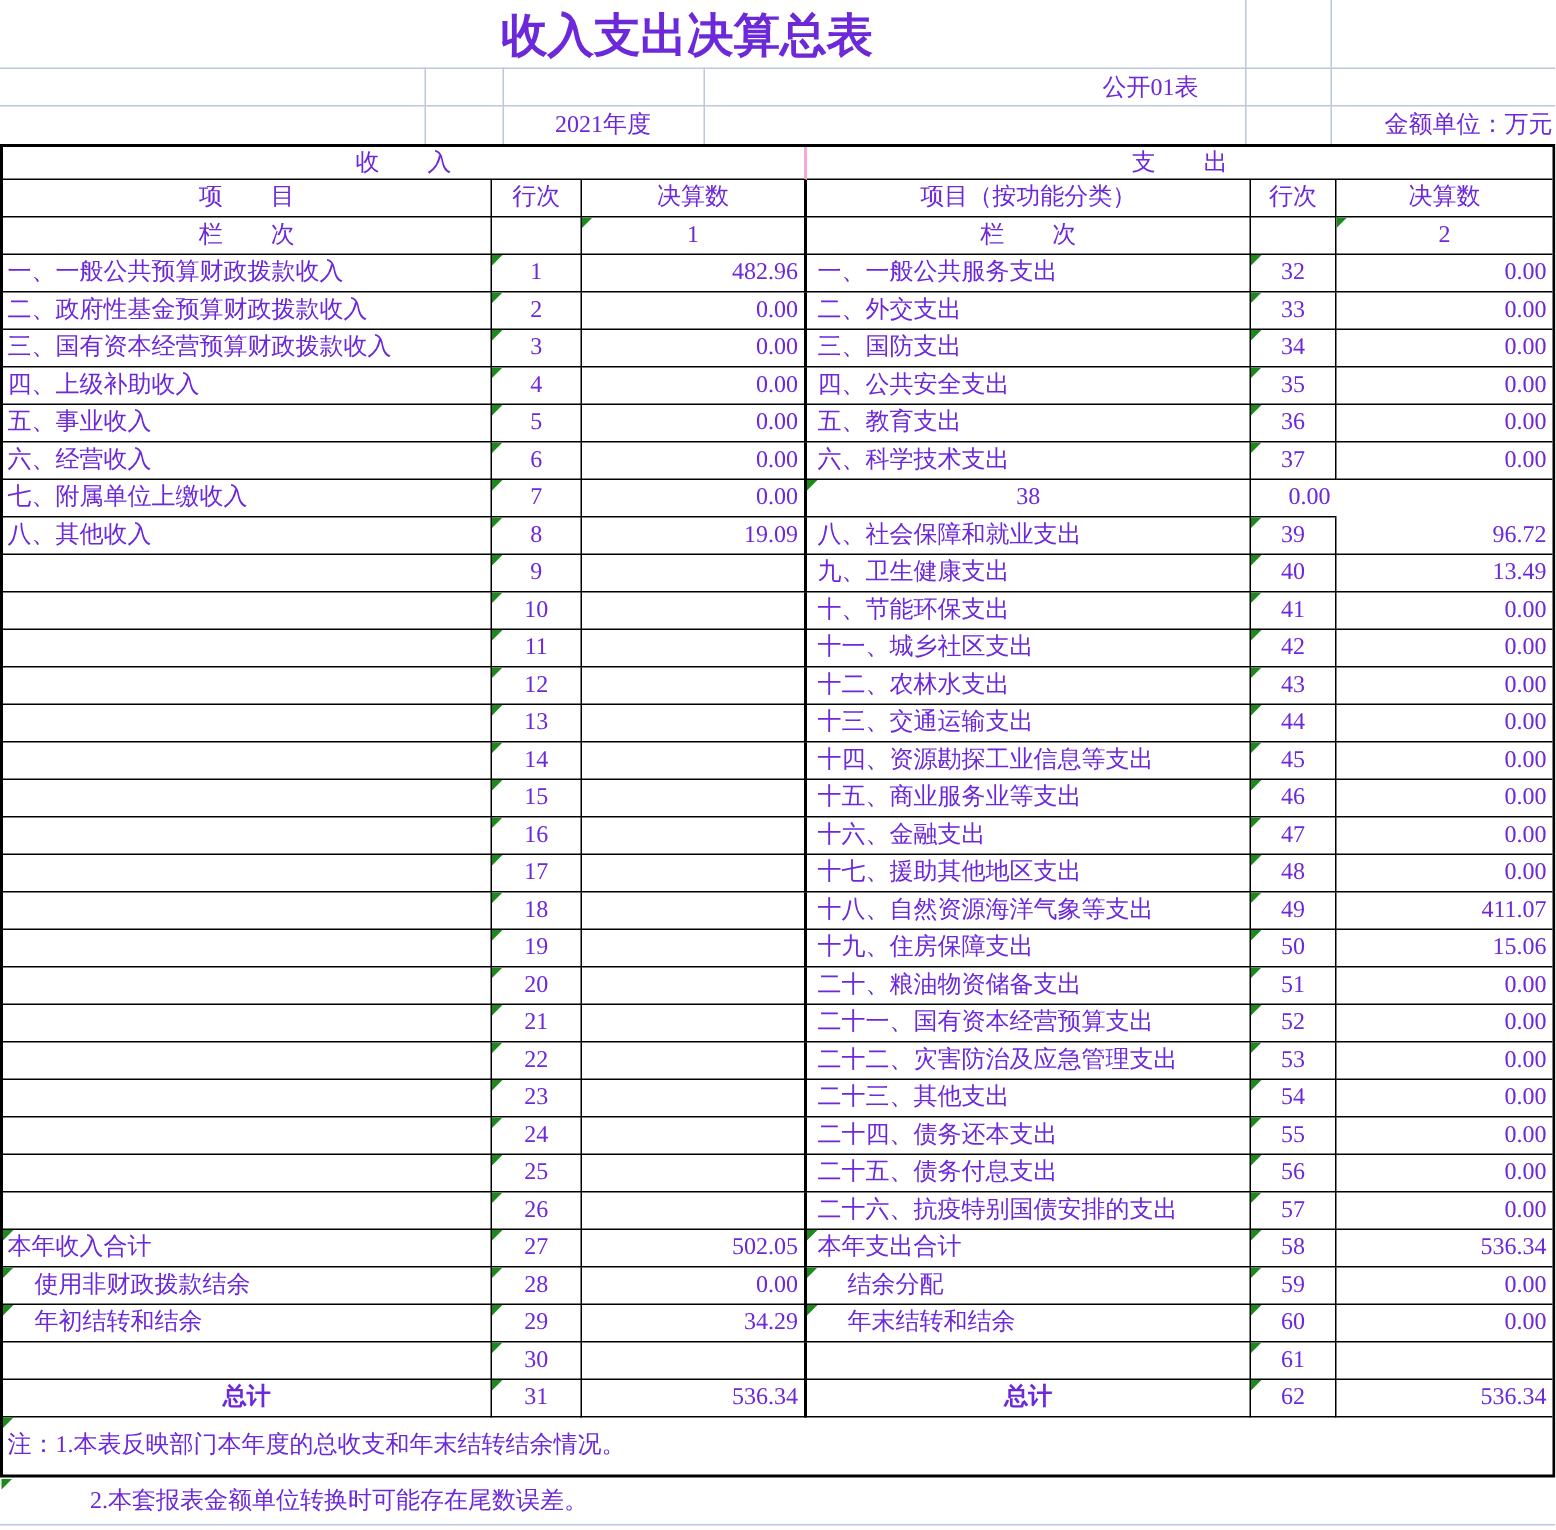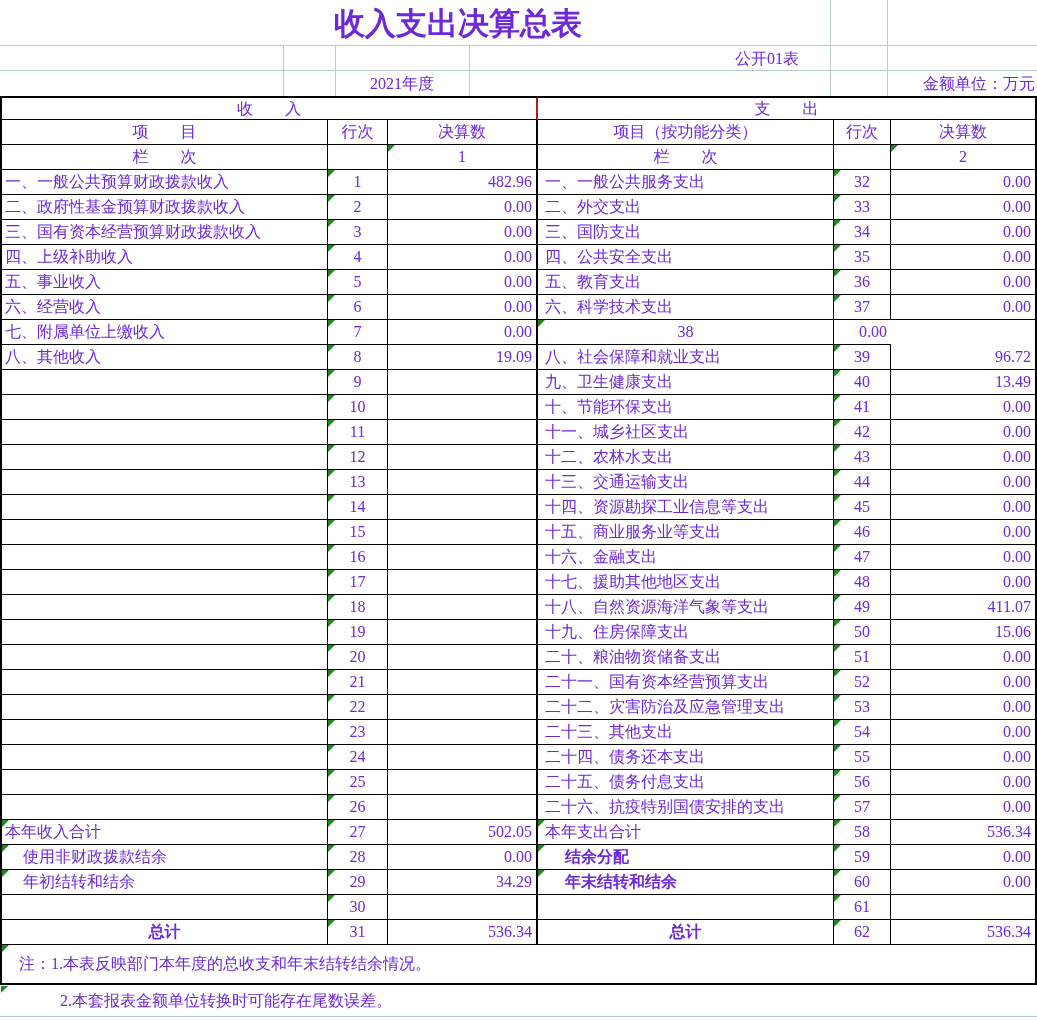--- a/index.html
+++ b/index.html
@@ -20,33 +20,33 @@
   #prep-cell  { left:4px;  top:71px; width:400px; height:25px; line-height:25px;margin-top:34px; }
   #year-cell  { left:335px;top:71px; width:134px; height:25px; line-height:25px; text-align:center; }
   
   #tbl { position:absolute; left:0; top:96px; width:1033px; border:2px solid #000; background:#fff; }
   .trow, .hrow { display:grid; grid-template-columns:326px 60px 150px 296px 57px 144px; }
   .brow { display:grid; grid-template-columns:536px 497px; }
   .cell {
     position:relative; box-sizing:border-box; border-right:1px solid #000; border-bottom:1px solid #000;
     height:25px; line-height:24px; overflow:hidden; white-space:nowrap;
   }
-  .brow .cell { height:22px; line-height:21px; text-align:center; border-right:2px solid #b91c1c; }
+  .brow .cell { height:22px; line-height:21px; text-align:center; border-right:2px solid #f9a8d4; }
   .brow .cell.last { border-right:none; }
   .c-mid  { border-right:2px solid #000 !important; }
   .c-last { border-right:none !important; }
   .c-item { padding-left:3px; text-align:left; }
   .c-item.r { padding-left:7px; }
   .c-item.indent { padding-left:21px; }
-  .c-item.indent.r { padding-left:27px;font-weight:bold; }
+  .c-item.indent.r { padding-left:27px; }
   .c-item.total { padding-left:0; text-align:center; font-weight:bold; }
   .c-rowno { text-align:center; }
   .c-amt { text-align:right; padding-right:4px; }
   .hd { text-align:center; }
-  .note-row { position:relative; box-sizing:border-box; height:38px; line-height:37px; padding-left:17px; }
+  .note-row { position:relative; box-sizing:border-box; height:38px; line-height:37px; padding-left:3px; }
   
   .tri::before {
     content:""; position:absolute; top:0; left:0; width:0; height:0;
     border-top:7px solid var(--tri,#1e8a1e); border-right:7px solid transparent;
   }
   
   #note2-cell { left:60px; top:988px; width:900px; height:26px; line-height:26px; position:absolute; }
   #note2-tri  { position:absolute; left:1px; top:986px; width:0; height:0;
                 border-top:7px solid var(--tri,#1e8a1e); border-right:7px solid transparent; }
 </style>

